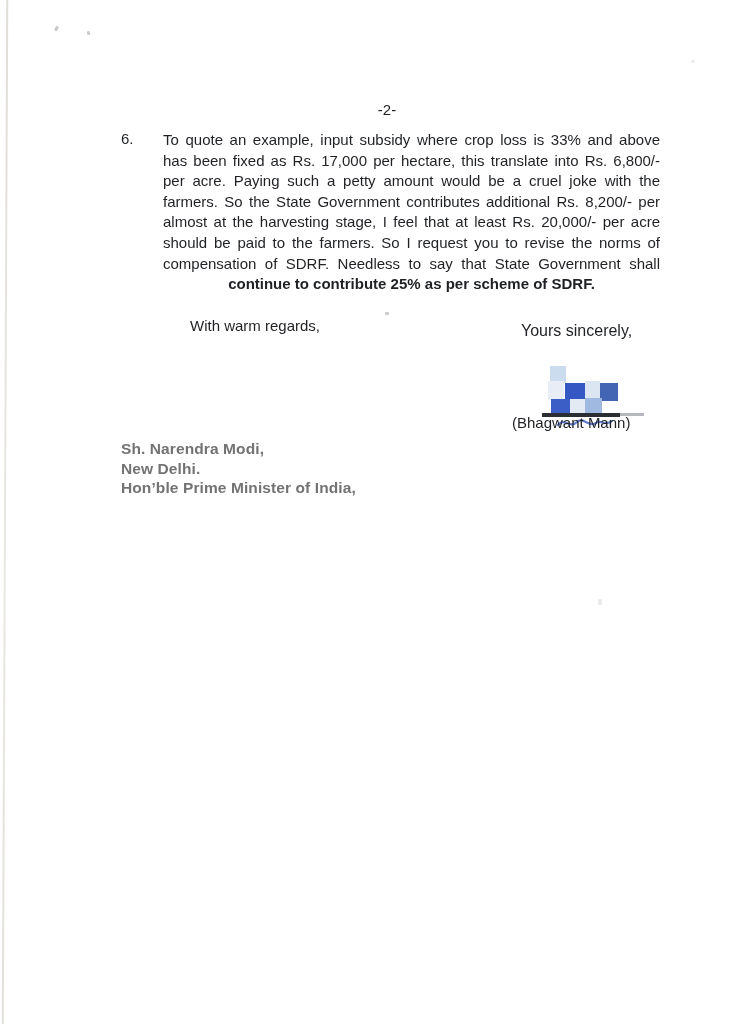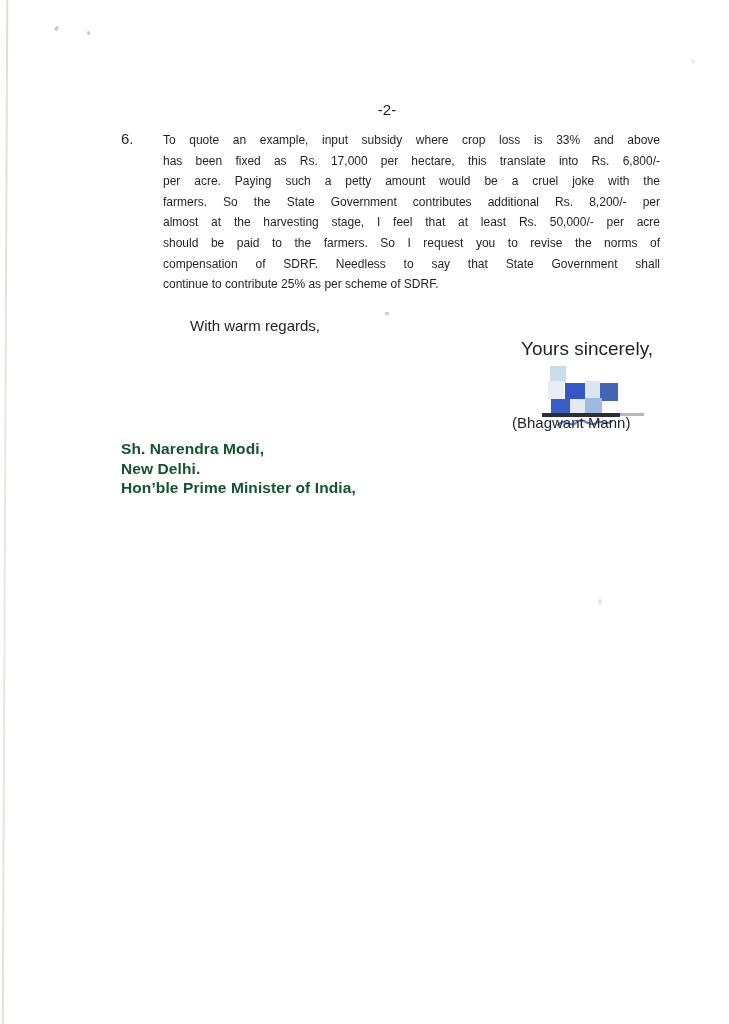--- a/index.html
+++ b/index.html
@@ -29,39 +29,39 @@
   .page-number {
     position:absolute; top:101px; left:347px; width:80px;
     text-align:center; font-size:15px;
   }
   .para-num {
     position:absolute; top:130px; left:121px;
     font-size:15px;
   }
   .para {
     position:absolute; top:130px; left:163px; width:497px;
-    font-size:12px; line-height:20.6px;
+    font-size:15px; line-height:20.6px;
   }
   .jline  { text-align:justify; text-align-last:justify; }
-  .lastline { text-align:left; }
+  .lastline { text-align:center;font-weight:bold; }
 
   .regards   { position:absolute; top:317px; left:190px; font-size:15px; }
-  .sincerely { position:absolute; top:338px; left:521px; font-size:19px; }
+  .sincerely { position:absolute; top:322px; left:521px; font-size:16px; }
 
   .signature { position:absolute; left:540px; top:364px; width:105px; height:56px; }
   .sig-block { position:absolute; }
 
   .squiggle { position:absolute; left:556px; top:414px; width:58px; height:17px; }
 
   .signatory { position:absolute; top:414px; left:512px; font-size:15px; }
 
   .recipient {
     position:absolute; top:439px; left:121px;
     font-size:15.5px; font-weight:bold; line-height:19.5px;
-    color:#14532d; letter-spacing:.1px;
+    color:#737373; letter-spacing:.1px;
   }
 </style>
 </head>
 <body>
 
 <div class="page">
 
   <div class="scan-edge"></div>
   <div class="speck s1"></div>
   <div class="speck s2"></div>
@@ -71,21 +71,21 @@
 
   <div class="page-number">-2-</div>
 
   <div class="para-num">6.</div>
 
   <div class="para">
     <div class="jline">To quote an example, input subsidy where crop loss is 33% and above</div>
     <div class="jline">has been fixed as Rs. 17,000 per hectare, this translate into Rs. 6,800/-</div>
     <div class="jline">per acre. Paying such a petty amount would be a cruel joke with the</div>
     <div class="jline">farmers. So the State Government contributes additional Rs. 8,200/- per</div>
-    <div class="jline">almost at the harvesting stage, I feel that at least Rs. 50,000/- per acre</div>
+    <div class="jline">almost at the harvesting stage, I feel that at least Rs. 20,000/- per acre</div>
     <div class="jline">should be paid to the farmers. So I request you to revise the norms of</div>
     <div class="jline">compensation of SDRF. Needless to say that State Government shall</div>
     <div class="lastline">continue to contribute 25% as per scheme of SDRF.</div>
   </div>
 
   <div class="regards">With warm regards,</div>
   <div class="sincerely">Yours sincerely,</div>
 
   <div class="signature">
       <div class="sig-block" style="left: 10px; top: 2px; width: 16px; height: 17px; background: rgb(204, 220, 239);"></div>

